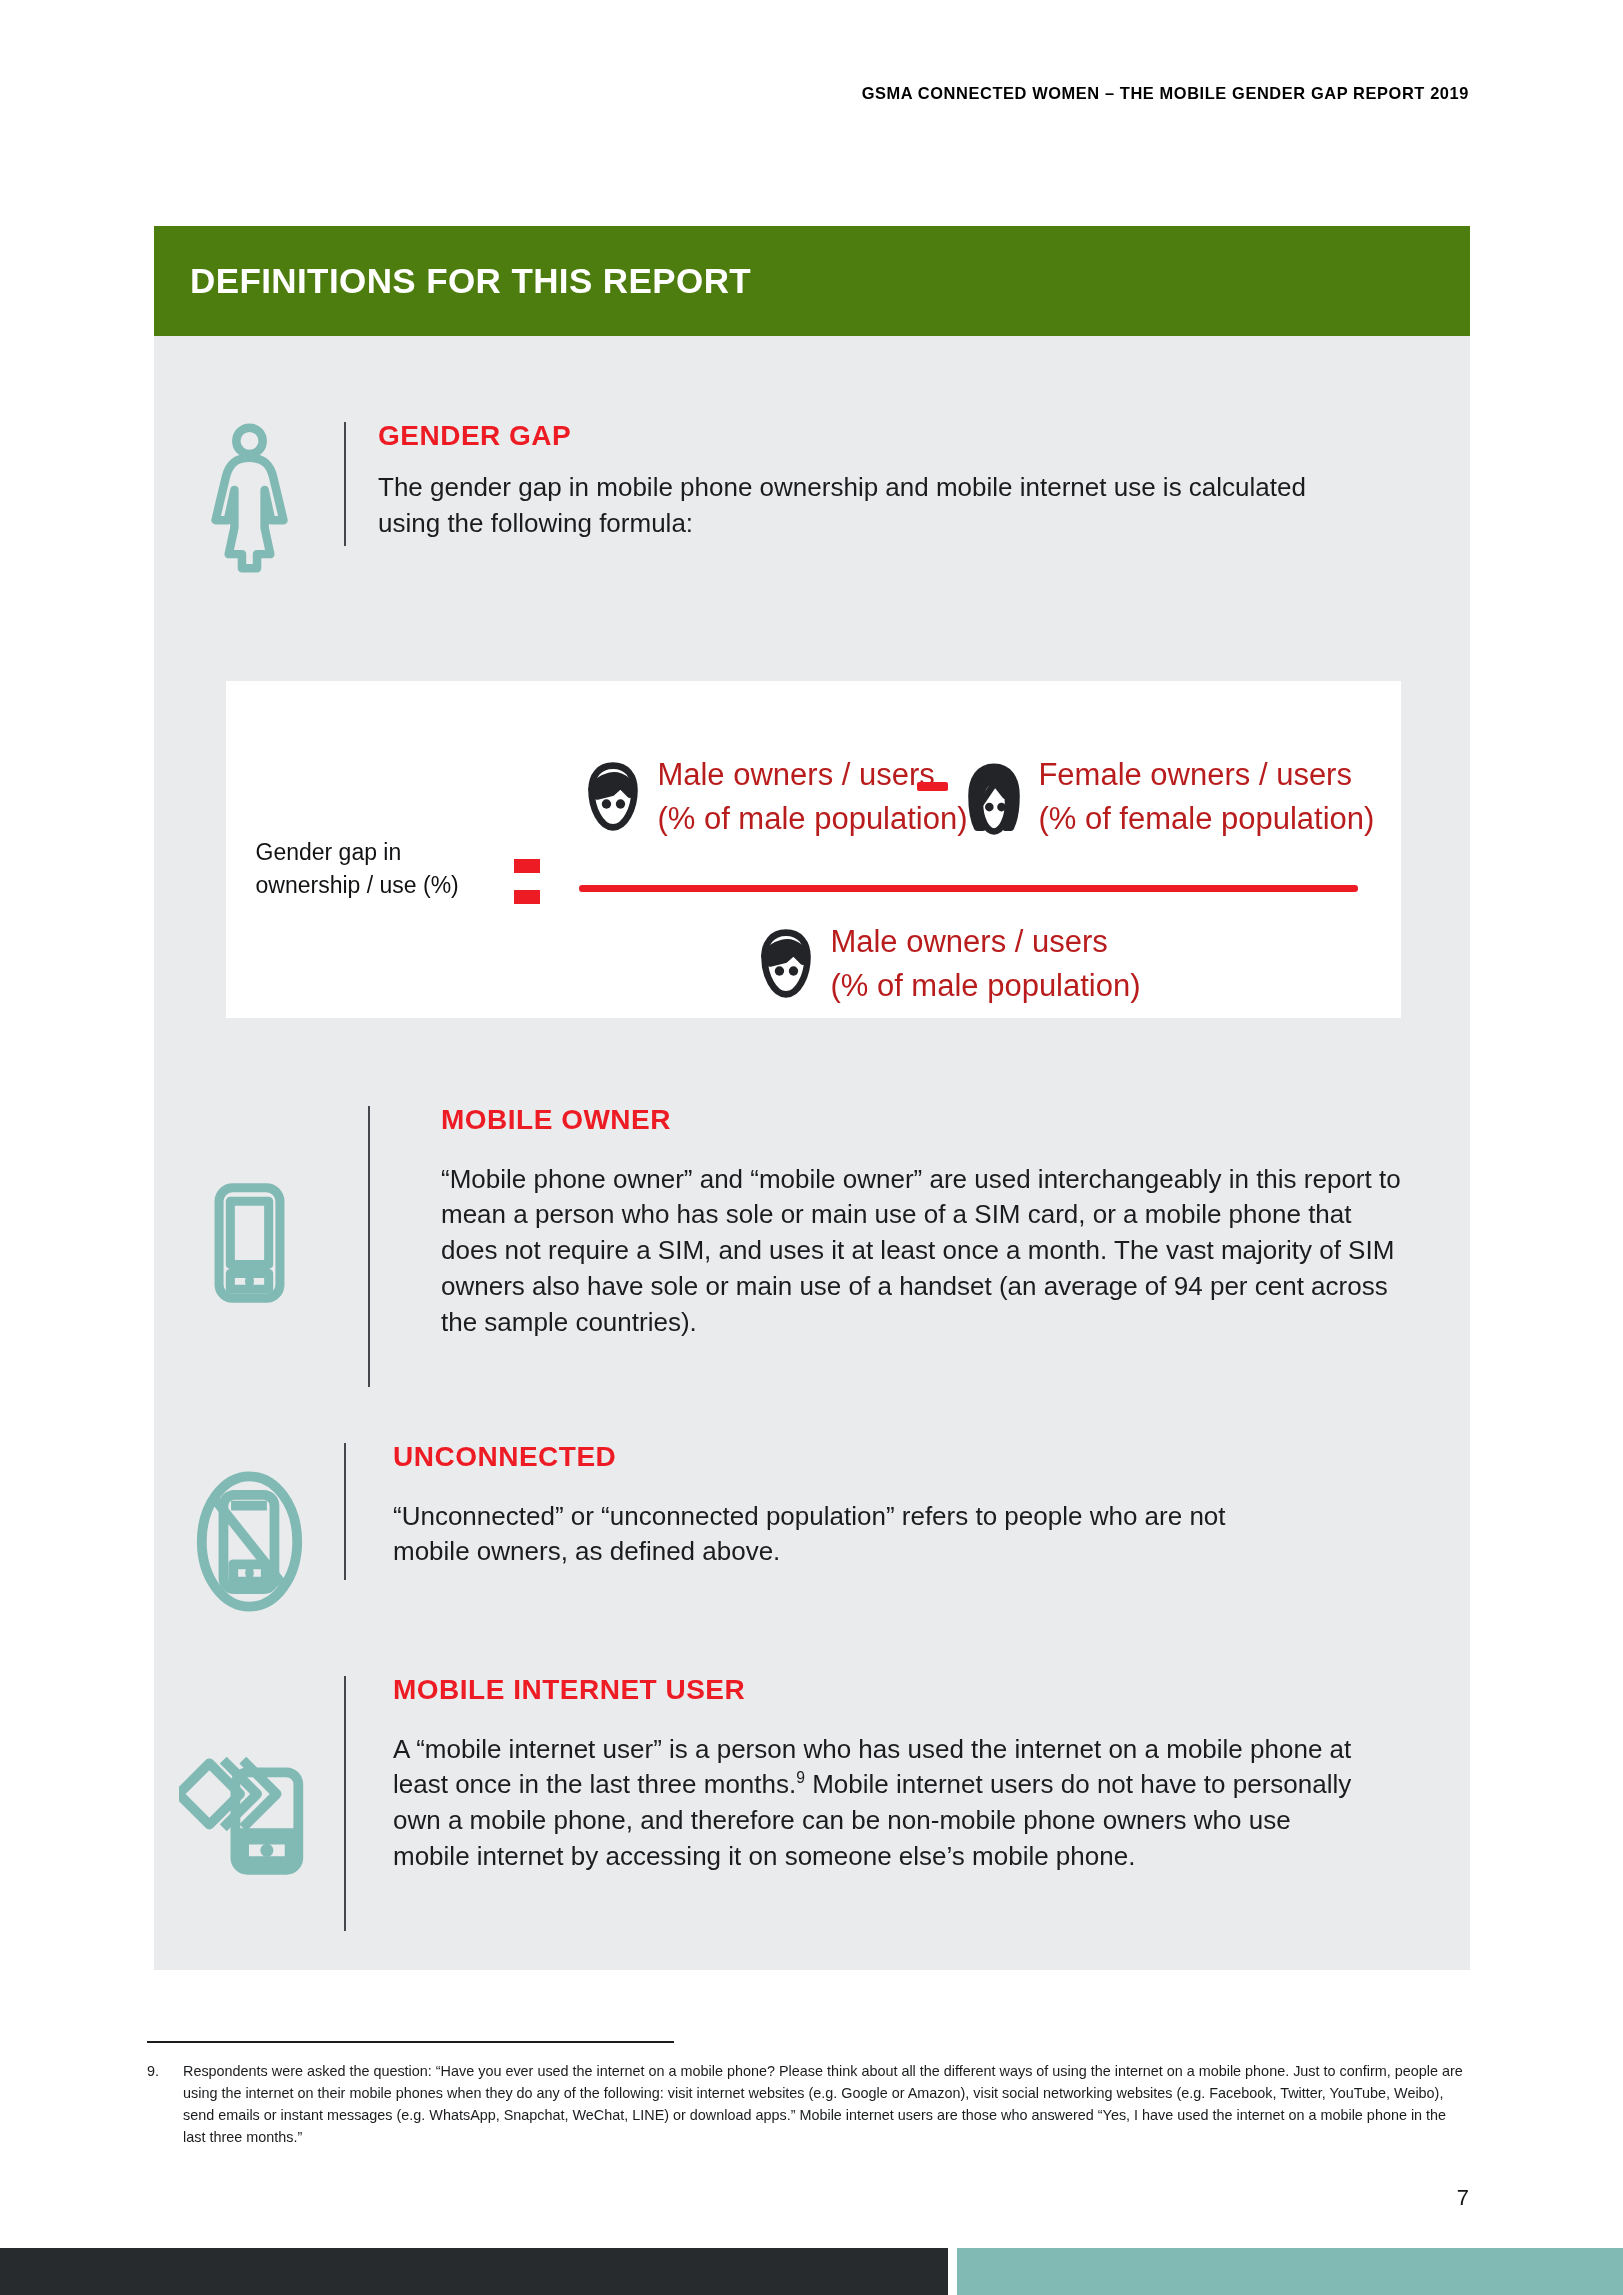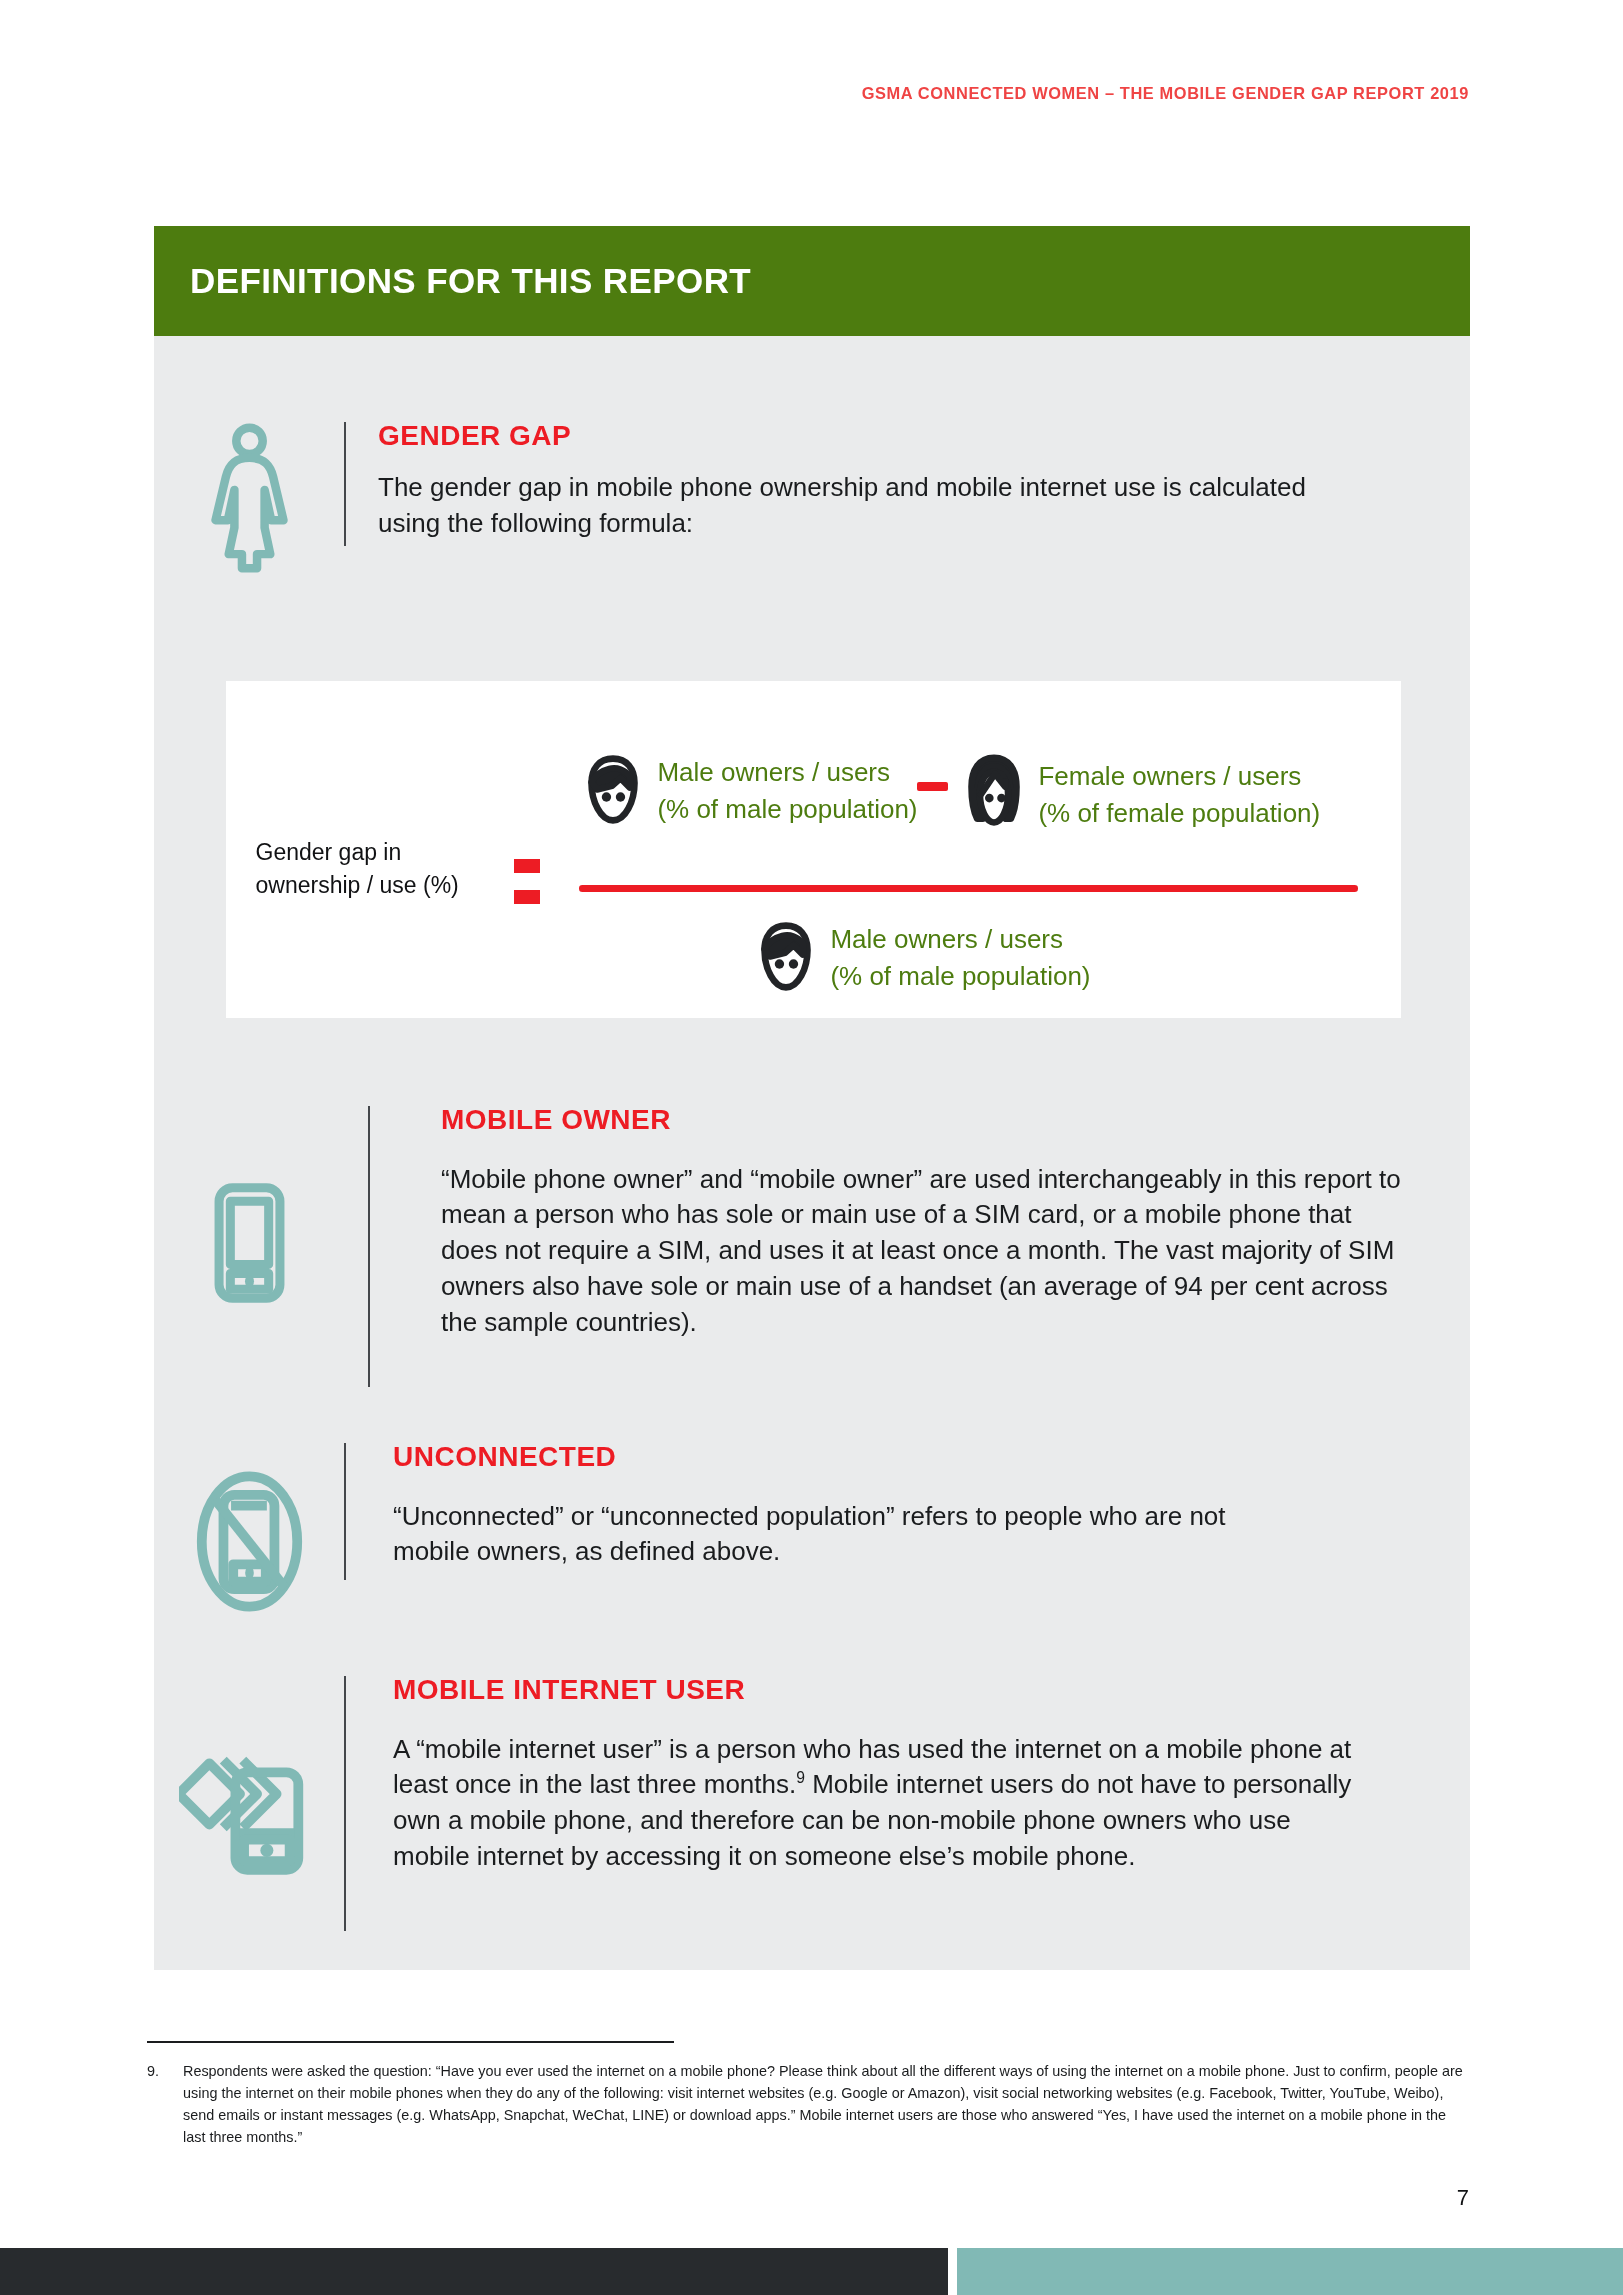--- a/index.html
+++ b/index.html
@@ -8,21 +8,21 @@
     background:#ffffff;
     font-family:"Liberation Sans", sans-serif;
     position:relative;
     overflow:hidden;
   }
 
   
   .running-header{
     position:absolute; top:84px; right:154px;
     font-size:16.4px; font-weight:bold; letter-spacing:0.6px;
-    color:#ef4444; white-space:nowrap;
+    color:#000000; white-space:nowrap;
   }
 
   
   .banner{
     position:absolute; left:154px; top:226px;
     width:1316px; height:110px;
     background:#4d7c0f;
     display:flex; align-items:center;
   }
   .banner-title{
@@ -78,21 +78,21 @@
   .eq-bar.b1{ top:0; }
   .eq-bar.b2{ top:31px; }
 
   .frac-line{
     position:absolute; left:353px; top:204px;
     width:779px; height:7.2px; background:#ED1C24; border-radius:3.3px;
   }
 
   .term{ position:absolute; display:flex; align-items:center; gap:14.4px; }
   .term-text{
-    font-size:26px; line-height:1.42; color:#4d7c0f;
+    font-size:31px; line-height:1.42; color:#b91c1c;
     white-space:pre-line; font-weight:400;
   }
   .term-num-male{ left:357px; top:72px; }
   .term-num-female{ left:738px; top:72px;align-items:flex-end; }
   .term-den-male{ left:530px; top:239px; }
   .minus-sign{
     position:absolute; left:691px; top:101px;
     width:31px; height:8.5px; background:#ED1C24; border-radius:2px;
   }
 

